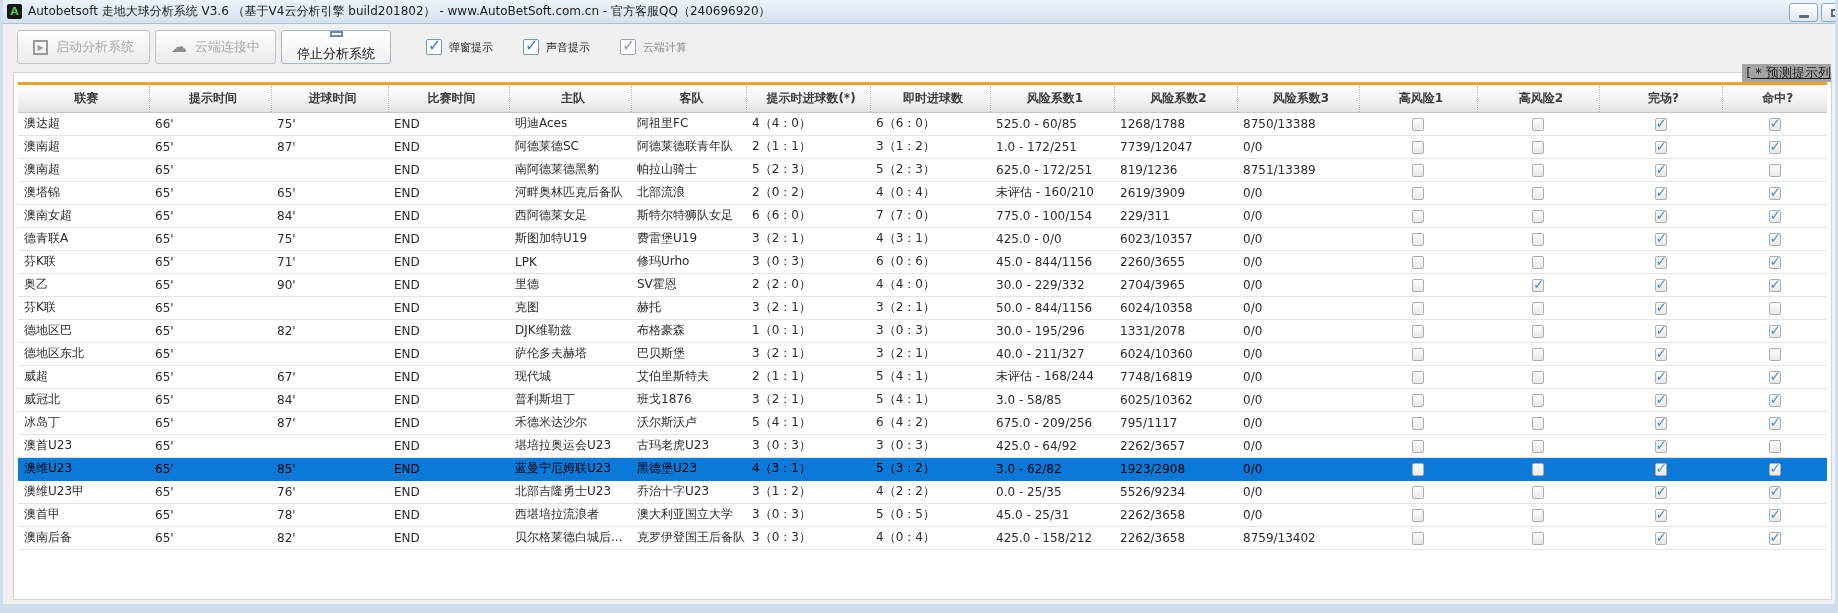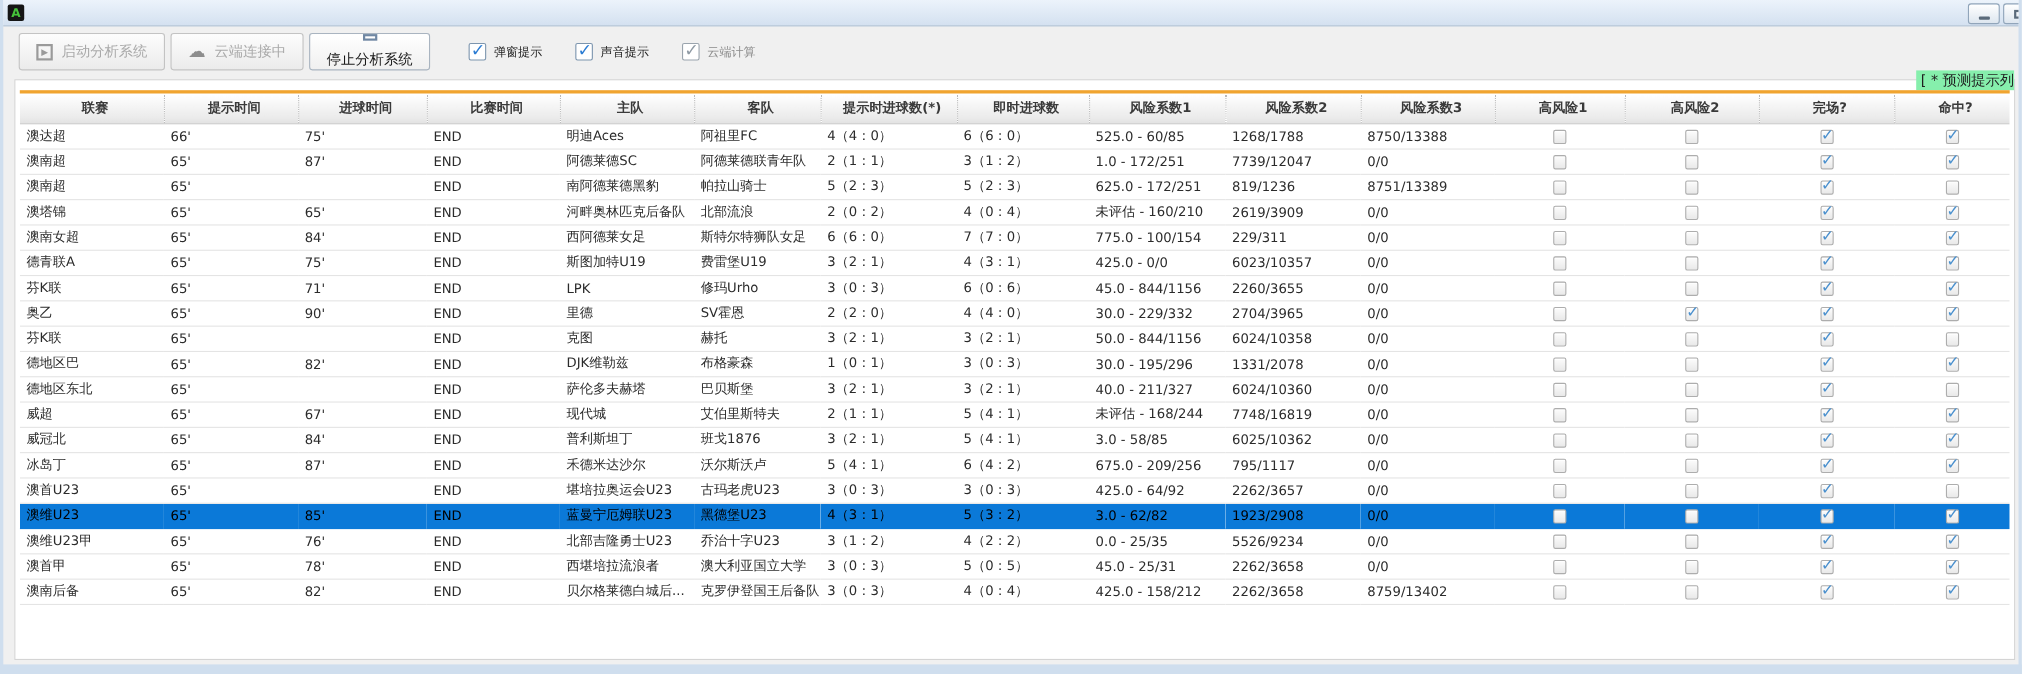--- a/index.html
+++ b/index.html
@@ -68,22 +68,22 @@
     color:#2b7cd3; font-size:16px; font-weight:bold;
   }
   .tb-cb.disabled .cbx.checked::after { color:#8f9aa4; }
 
   
   .panel {
     position:absolute; left:10px; right:3px; top:72px; bottom:4px;
     background:#fff; border:1px solid #d4d4d4;
   }
   .panel-label {
-    position:absolute; top:-9px; right:0; background:#86efac;
-    padding-left:4px; color:#1f1f1f; font-size:13px; white-space:nowrap;
+    position:absolute; top:-9px; right:0; background:#a3a3a3;
+    padding-left:4px; color:#1f1f1f; font-size:13px; white-space:nowrap;text-decoration:underline;
   }
   .accent-line {
     position:absolute; top:9px; left:4px; right:4px; height:3px;
     background:#f0a42f;
   }
 
   
   .grid-wrap { position:absolute; top:13px; left:4px; right:4px; bottom:14px; overflow:hidden; }
   table { border-collapse:collapse; table-layout:fixed; width:100%; }
   th {
@@ -110,20 +110,21 @@
     color:#4a90ce; font-size:14px; font-weight:bold;
   }
 </style>
 </head>
 <body>
 
 <div class="titlebar">
   <div class="app-icon">
     <span>A</span>
   </div>
+  <div class="title-text">Autobetsoft 走地大球分析系统 V3.6 （基于V4云分析引擎 build201802） - www.AutoBetSoft.com.cn - 官方客服QQ（240696920）</div>
   <div class="win-controls">
     <div class="win-btn">
         <span class="glyph-min"></span>
       </div>
     <div class="win-btn">
         <span class="glyph-max"></span>
       </div>
   </div>
 </div>
 

